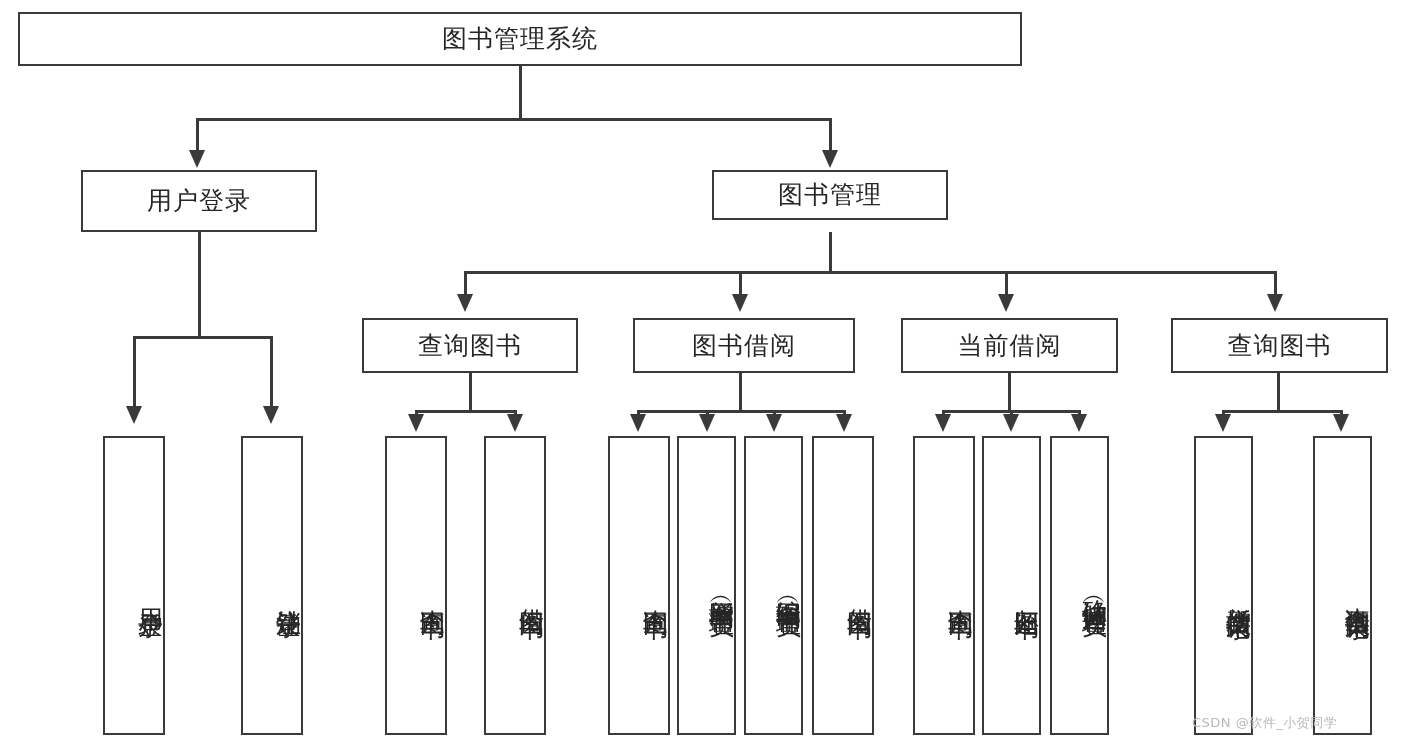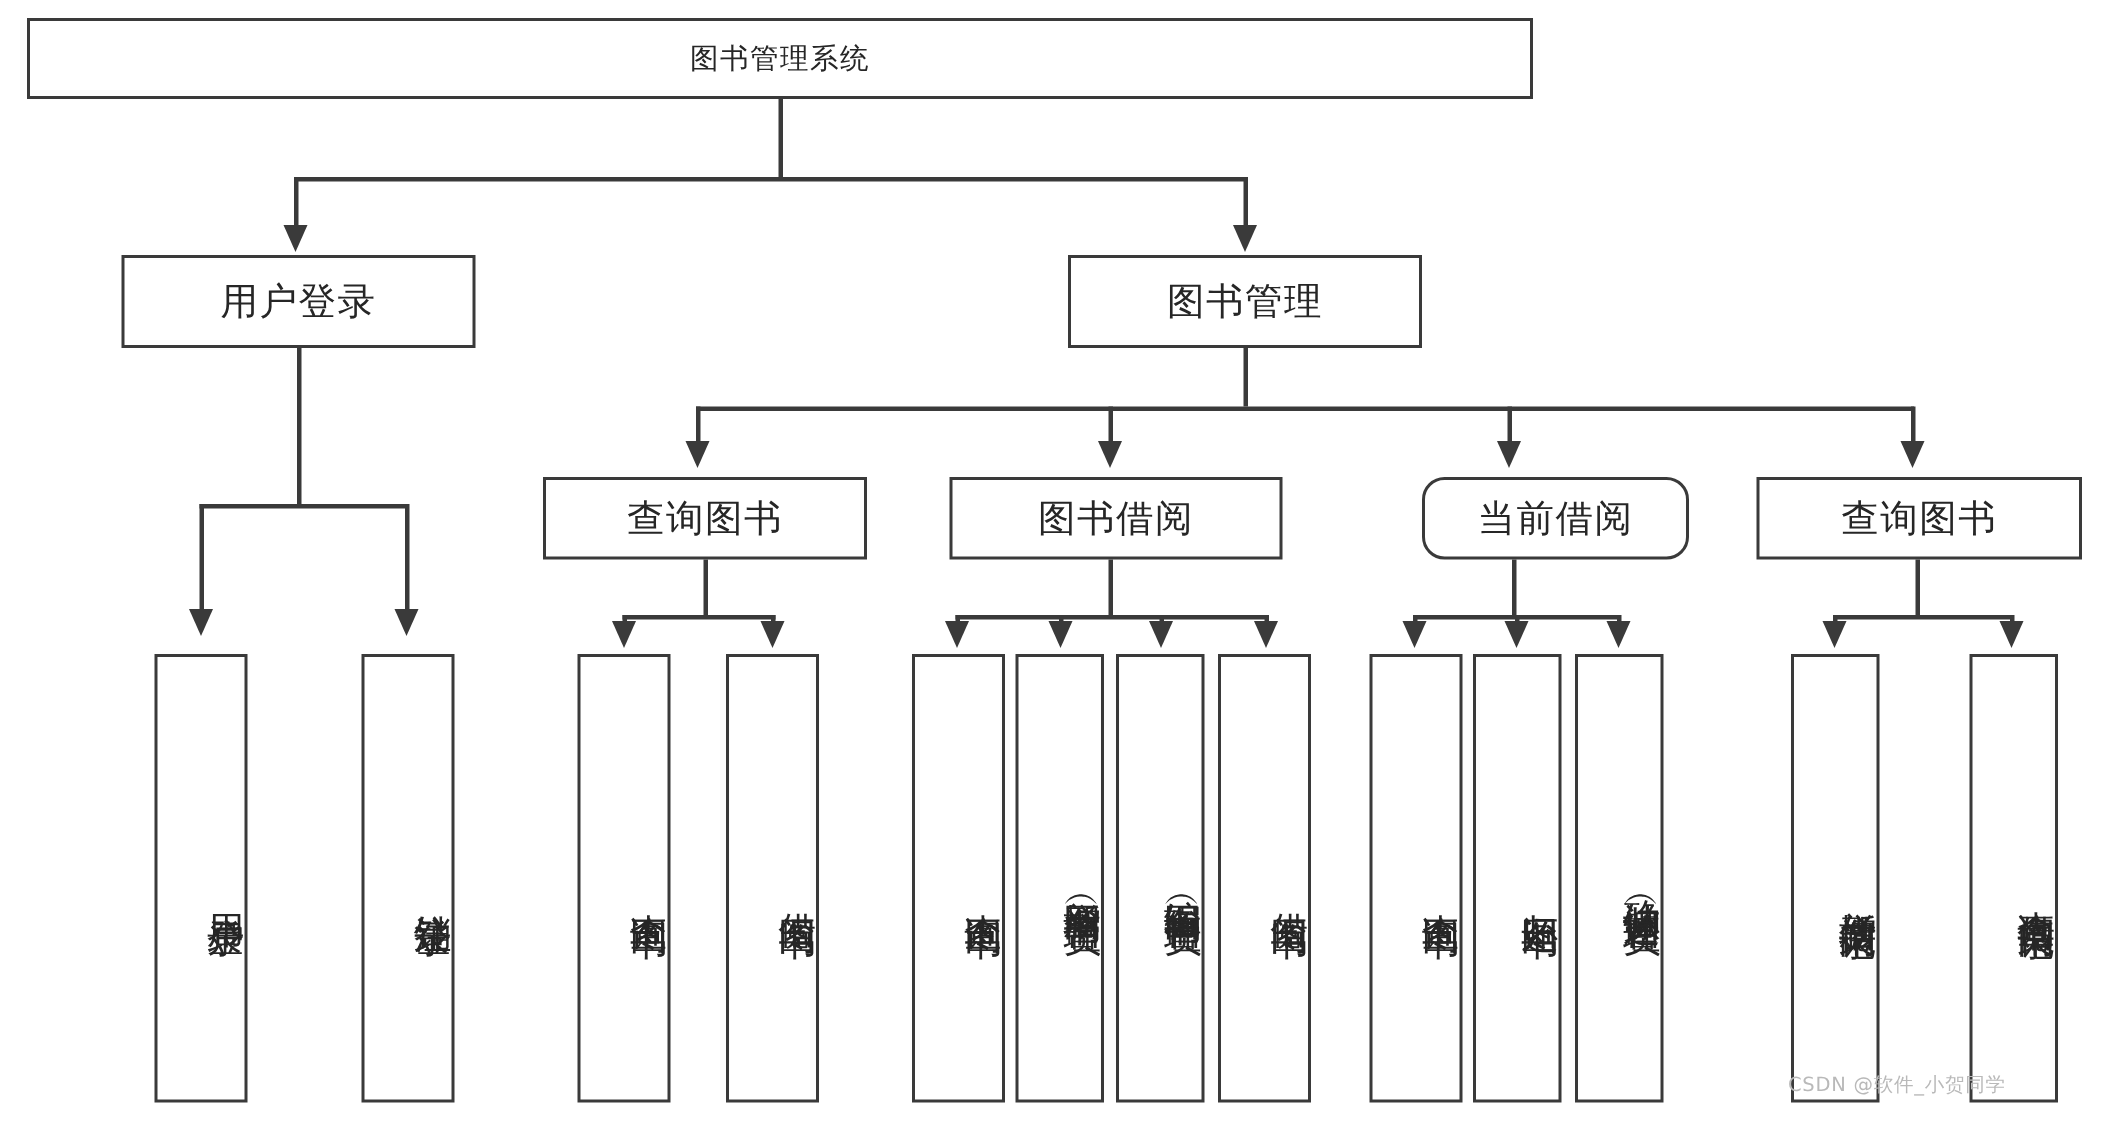--- a/index.html
+++ b/index.html
@@ -26,21 +26,21 @@
     align-items: center;
     justify-content: center;
     color: #262626;
   }
   .node.horiz {
     font-size: 25px;
     letter-spacing: 1px;
     line-height: 1.1;
   }
   .node.root {
-    font-size: 19px;
+    font-size: 25px;
     border-width: 2.5px;
   }
   .node.leaf {
     font-size: 25px;
     writing-mode: vertical-rl;
     text-orientation: upright;
     letter-spacing: 2px;
     align-items: flex-start;
     justify-content: center;
     padding-top: 14px;
@@ -90,21 +90,21 @@
   <div class="conn hline" style="left:196px; top:118px; width:635px;"></div>
 
   <div class="conn vline" style="left:196px; top:118px; height:34px;"></div>
   <div class="arrow" style="left:189px; top:150px;"></div>
   <div class="conn vline" style="left:829px; top:118px; height:34px;"></div>
   <div class="arrow" style="left:822px; top:150px;"></div>
 
   <div class="node horiz" style="left:81px; top:170px; width:236px; height:62px;">
     <span>用户登录</span>
   </div>
-  <div class="node horiz" style="left:712px; top:170px; width:236px; height:62px;">
+  <div class="node horiz" style="left:712px; top:170px; width:236px; height:50px;">
     <span>图书管理</span>
   </div>
 
   <div class="conn vline" style="left:198px; top:232px; height:104px;"></div>
   <div class="conn hline" style="left:133px; top:336px; width:139px;"></div>
   <div class="conn vline" style="left:133px; top:336px; height:72px;"></div>
   <div class="arrow" style="left:126px; top:406px;"></div>
   <div class="conn vline" style="left:270px; top:336px; height:72px;"></div>
   <div class="arrow" style="left:263px; top:406px;"></div>
 
@@ -118,21 +118,21 @@
   <div class="arrow" style="left:998px; top:294px;"></div>
   <div class="conn vline" style="left:1274px; top:271px; height:27px;"></div>
   <div class="arrow" style="left:1267px; top:294px;"></div>
 
   <div class="node horiz" style="left:362px; top:318px; width:216px; height:55px;">
     <span>查询图书</span>
   </div>
   <div class="node horiz" style="left:633px; top:318px; width:222px; height:55px;text-align:right;">
     <span>图书借阅</span>
   </div>
-  <div class="node horiz" style="left:948px; top:318px; width:178px; height:55px;border-radius:15px;">
+  <div class="node horiz" style="left:901px; top:318px; width:217px; height:55px;">
     <span>当前借阅</span>
   </div>
   <div class="node horiz" style="left:1171px; top:318px; width:217px; height:55px;">
     <span>查询图书</span>
   </div>
 
   <div class="conn vline" style="left:469px; top:373px; height:37px;"></div>
   <div class="conn hline" style="left:415px; top:410px; width:102px;"></div>
   <div class="conn vline" style="left:415px; top:410px; height:8px;"></div>
   <div class="arrow" style="left:408px; top:414px;"></div>

